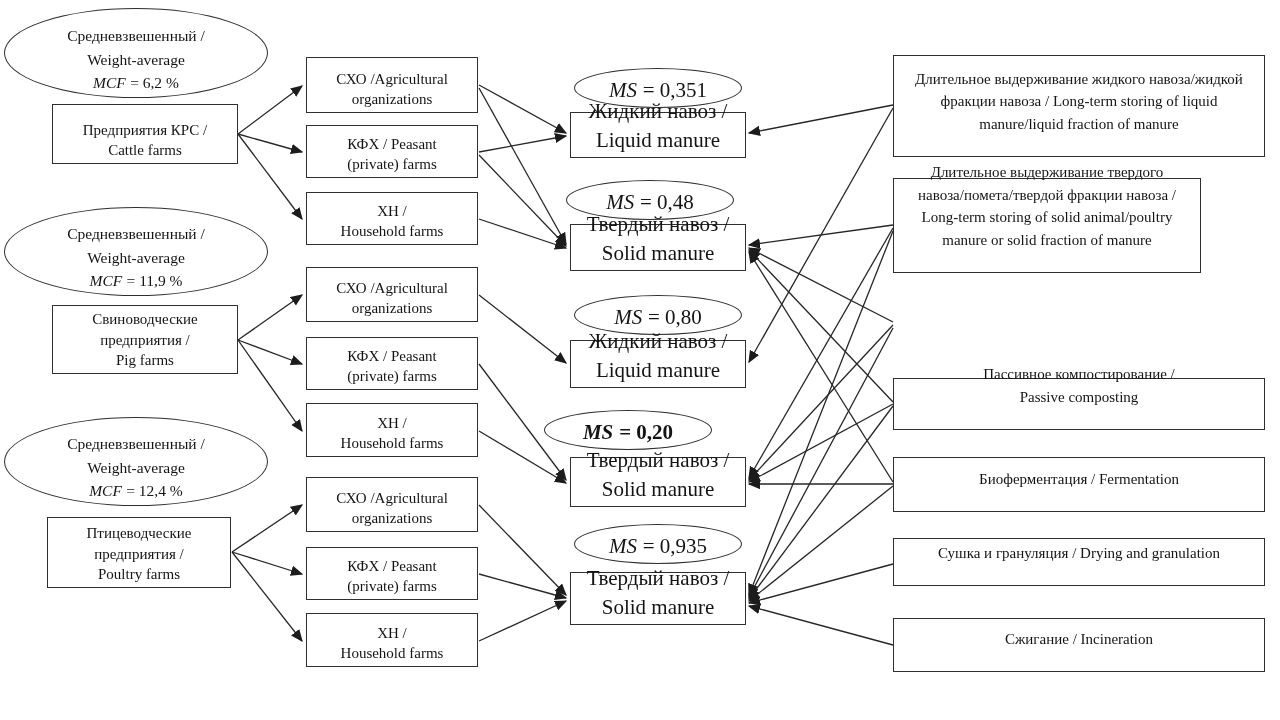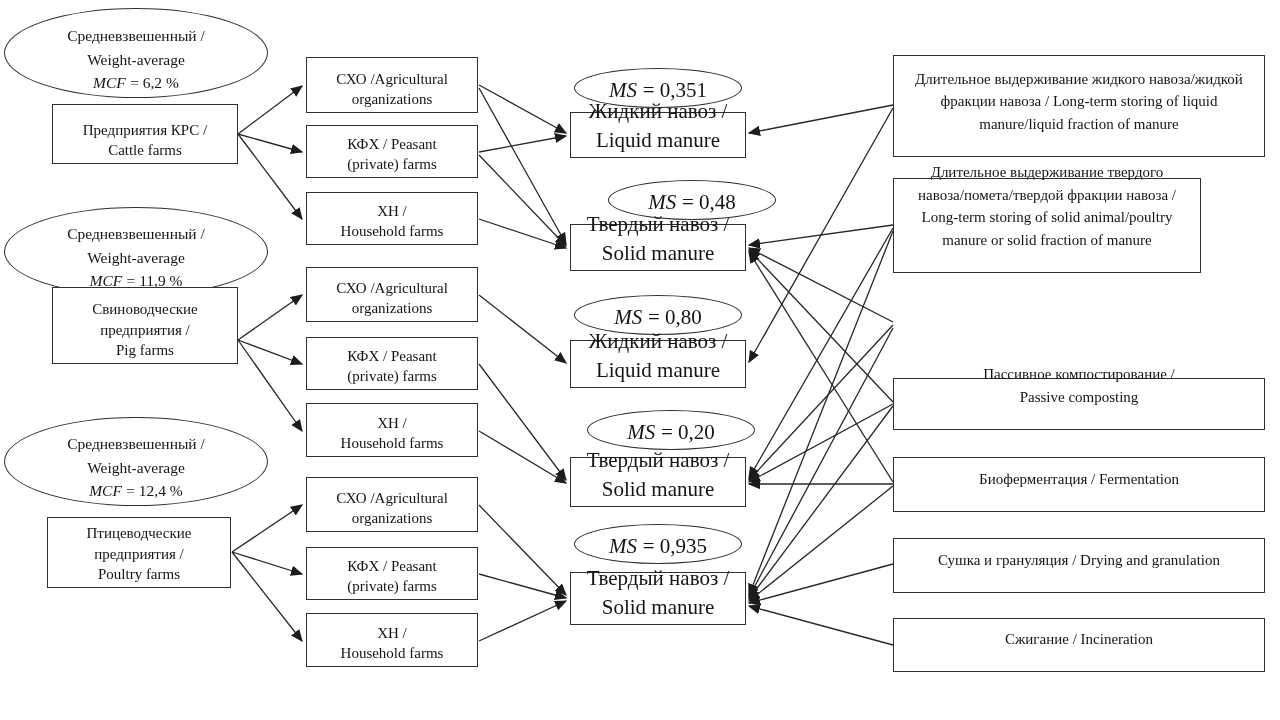--- a/index.html
+++ b/index.html
@@ -93,21 +93,21 @@
   <div class="node multiline" style="left:52px; top:104px; width:186px; height:60px;">Предприятия КРС /
 Cattle farms</div>
 
   <div class="node ellipse mcf" style="left:4px; top:207px; width:264px; height:89px;">
     <div>
       <div class="multiline">Средневзвешенный /
 Weight-average</div>
       <div><span class="var">MCF</span><span class="val">= 11,9 %</span></div>
     </div>
   </div>
-  <div class="node multiline" style="left:52px; top:287px; width:186px; height:77px;">Свиноводческие
+  <div class="node multiline" style="left:52px; top:305px; width:186px; height:69px;">Свиноводческие
 предприятия /
 Pig farms</div>
 
   <div class="node ellipse mcf" style="left:4px; top:417px; width:264px; height:89px;">
     <div>
       <div class="multiline">Средневзвешенный /
 Weight-average</div>
       <div><span class="var">MCF</span><span class="val">= 12,4 %</span></div>
     </div>
   </div>
@@ -135,45 +135,45 @@
 (private) farms</div>
   <div class="node multiline" style="left:306px; top:613px; width:172px; height:54px;">ХН /
 Household farms</div>
 
   <div class="node ellipse mid" style="left:574px; top:68px; width:168px; height:40px;">
     <div><span class="var">MS</span><span class="val">= 0,351</span></div>
   </div>
   <div class="node multiline mid" style="left:570px; top:112px; width:176px; height:46px;">Жидкий навоз /
 Liquid manure</div>
 
-  <div class="node ellipse mid" style="left:608px; top:180px; width:168px; height:40px;">
+  <div class="node ellipse mid" style="left:566px; top:180px; width:168px; height:40px;">
     <div><span class="var">MS</span><span class="val">= 0,48</span></div>
   </div>
   <div class="node multiline mid" style="left:570px; top:224px; width:176px; height:47px;">Твердый навоз /
 Solid manure</div>
 
   <div class="node ellipse mid" style="left:574px; top:295px; width:168px; height:40px;">
     <div><span class="var">MS</span><span class="val">= 0,80</span></div>
   </div>
   <div class="node multiline mid" style="left:570px; top:340px; width:176px; height:48px;">Жидкий навоз /
 Liquid manure</div>
 
-  <div class="node ellipse mid" style="left:587px; top:410px; width:168px; height:40px;">
+  <div class="node ellipse mid" style="left:544px; top:410px; width:168px; height:40px;font-weight:bold;">
     <div><span class="var">MS</span><span class="val">= 0,20</span></div>
   </div>
   <div class="node multiline mid" style="left:570px; top:457px; width:176px; height:50px;">Твердый навоз /
 Solid manure</div>
 
   <div class="node ellipse mid" style="left:574px; top:524px; width:168px; height:40px;">
     <div><span class="var">MS</span><span class="val">= 0,935</span></div>
   </div>
   <div class="node multiline mid" style="left:570px; top:572px; width:176px; height:53px;">Твердый навоз /
 Solid manure</div>
 
   <div class="node sys" style="left:893px; top:55px;  width:372px; height:102px;">Длительное выдерживание жидкого навоза/жидкой фракции навоза / Long-term storing of liquid manure/liquid fraction of manure</div>
   <div class="node sys" style="left:893px; top:178px; width:308px; height:95px;">Длительное выдерживание твердого навоза/помета/твердой фракции навоза / Long-term storing of solid animal/poultry manure or solid fraction of manure</div>
   <div class="node sys" style="left:893px; top:457px; width:372px; height:55px;">Биоферментация / Fermentation</div>
   <div class="node sys multiline" style="left:893px; top:378px; width:372px; height:52px;">Пассивное компостирование /
 Passive composting</div>
-  <div class="node sys" style="left:893px; top:538px; width:372px; height:55px;">Сушка и грануляция / Drying and granulation</div>
+  <div class="node sys" style="left:893px; top:538px; width:372px; height:48px;">Сушка и грануляция / Drying and granulation</div>
   <div class="node sys" style="left:893px; top:618px; width:372px; height:54px;">Сжигание / Incineration</div>
 
 </div>
 
 </body></html>

